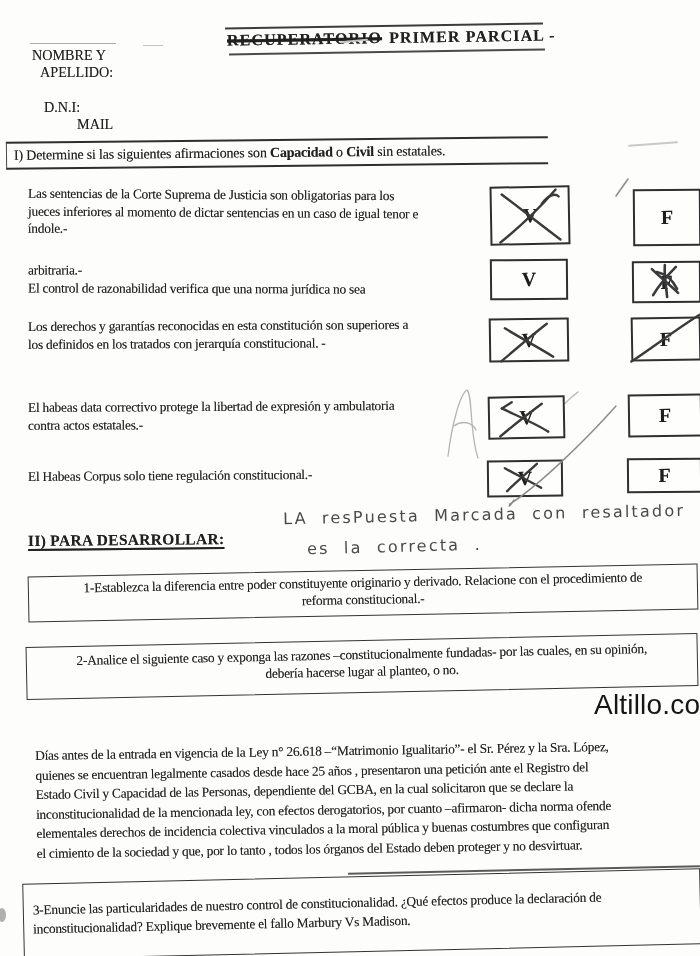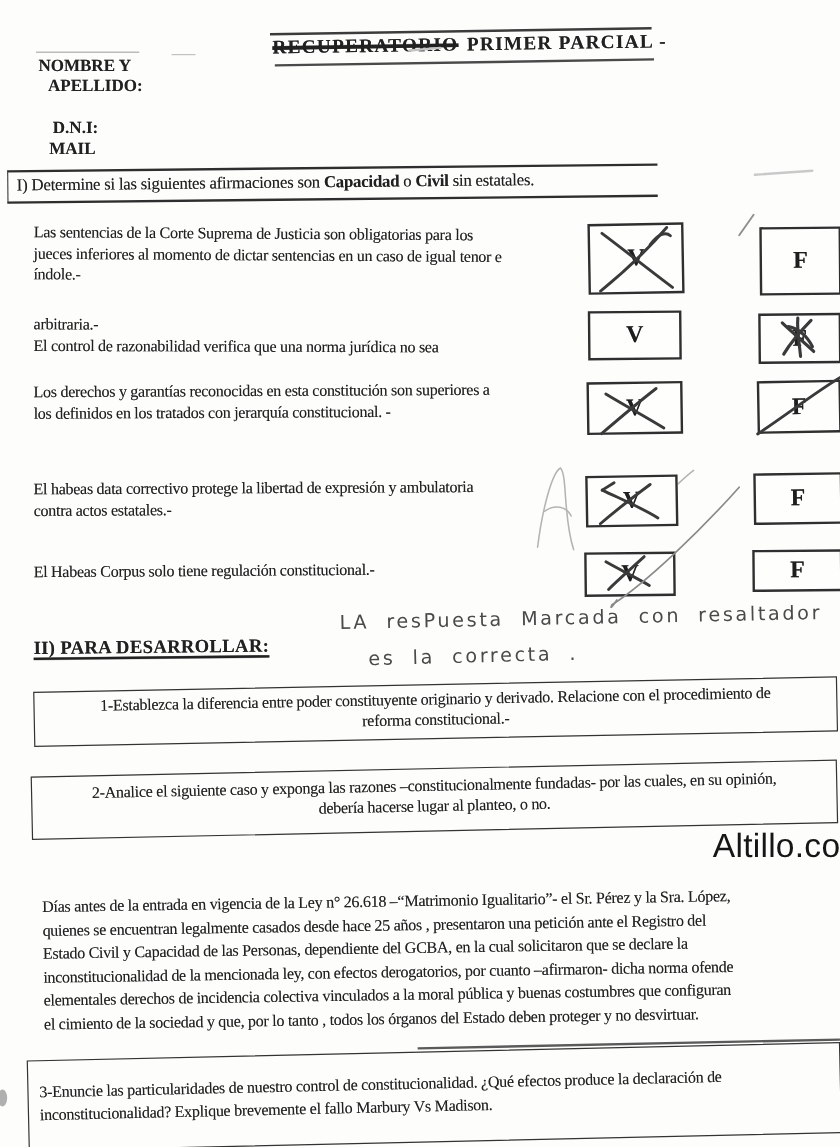--- a/index.html
+++ b/index.html
@@ -54,25 +54,25 @@
   <div class="abs rule" style="left:225px;top:25px;width:318px;height:2px;transform:rotate(-0.9deg);"></div>
   <div class="abs title" style="left:227px;top:29px;transform:rotate(-0.9deg);">
     <span class="struck">RECUPERATORIO</span><span class="title-rest">PRIMER PARCIAL -</span>
   </div>
   <div class="abs rule" style="left:229px;top:51px;width:316px;height:1.5px;background:#4a4a4a;transform:rotate(-0.9deg);"></div>
 
   <div class="abs smudge" style="left:340px;top:40px;width:28px;height:2px;transform:rotate(-5deg);"></div>
 
   <div class="abs" style="left:30px;top:43px;width:86px;height:1px;background:#ababab;"></div>
   <div class="abs" style="left:143px;top:45px;width:20px;height:1px;background:#c2c2c2;"></div>
-  <div class="abs fields" style="left:28px;top:47px;font-weight:bold;">
+  <div class="abs fields" style="left:28px;top:47px;">
     <div style="margin-left:4px;">NOMBRE Y</div>
     <div>APELLIDO:</div>
     <div style="margin-left:16px;margin-top:19px;">D.N.I:</div>
-    <div style="margin-left:13px;">MAIL</div>
+    <div style="margin-left:13px;text-align:right;">MAIL</div>
   </div>
 
   <div class="abs s1box" style="left:6px;top:139px;width:534px;transform:rotate(-0.6deg);">
     <span>I) Determine si las siguientes afirmaciones son </span><b>Capacidad</b><span> o </span><b>Civil</b><span> sin estatales.</span>
   </div>
   <div class="abs smudge" style="left:628px;top:143px;width:50px;height:2px;background:#c9c9c9;transform:rotate(-4deg);"></div>
 
   <svg class="abs pencil" style="left:612px;top:176px;" width="20" height="22">
       <path d="M4,20 L16,3" style="stroke:#8f8f8f;stroke-width:1.6"></path>
     </svg>

